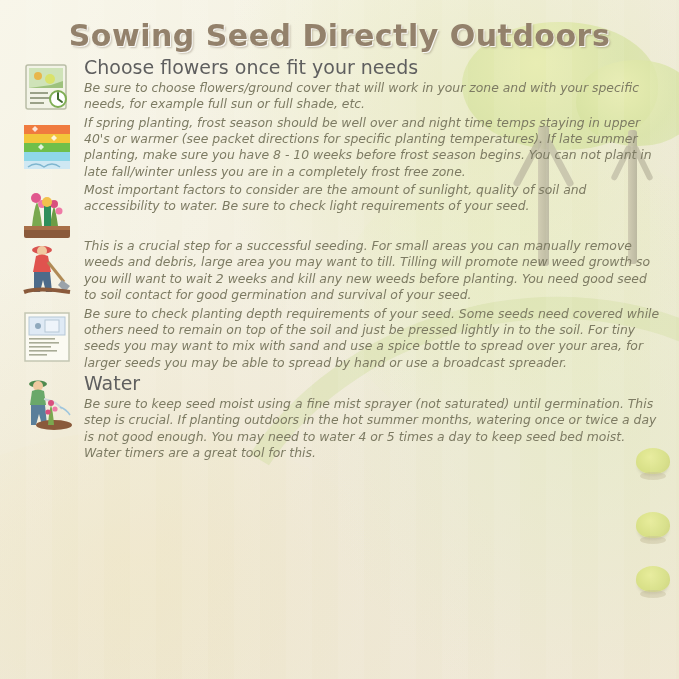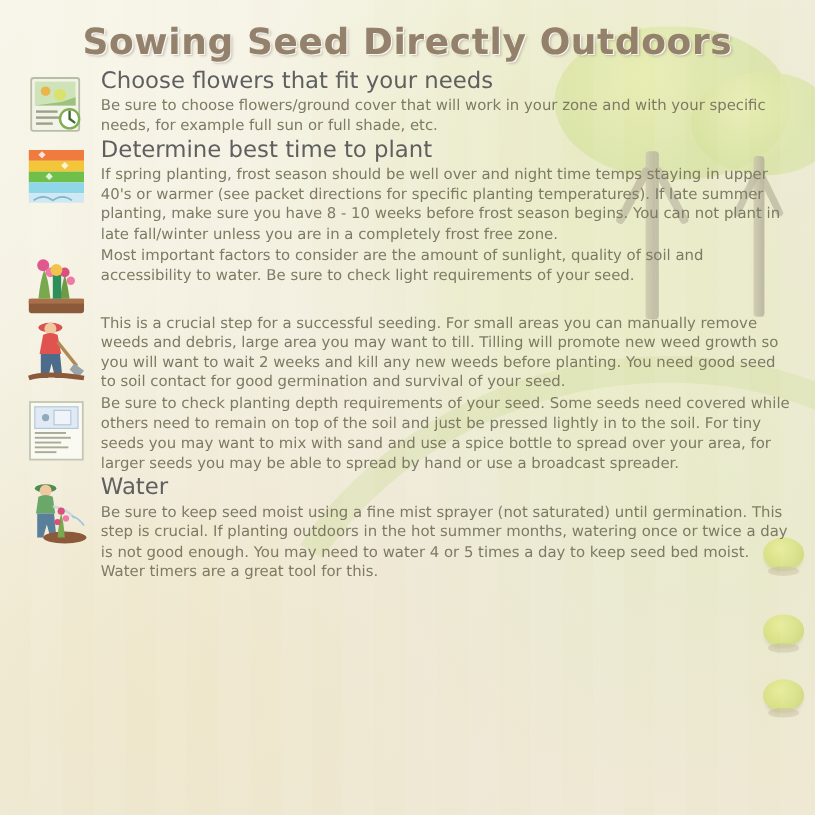--- a/index.html
+++ b/index.html
@@ -89,20 +89,21 @@
     color:#5f5f5f;
     font-family:"DejaVu Sans", sans-serif;
     font-weight:normal;
     margin:0 0 1px 0;
     line-height:1.15;
   }
   .sec-body{
     font-size:12.4px;
     line-height:1.32;
     color:#7d7b63;
+    font-style:italic;
     margin:0;
     padding-right:4px;
   }
   .icon-slot{
     position:absolute;left:8px;top:2px;
     width:58px;height:58px;
   }
   .icon-slot svg{display:block;}
 </style>
 </head>
@@ -149,39 +150,38 @@
           <circle cx="20" cy="17" r="4" fill="#e8b64c"></circle>
           <circle cx="32" cy="20" r="5" fill="#d9e26b"></circle>
           <path d="M11 29 L45 29 L45 22 L33 26 Z" fill="#9ec27d"></path>
           <rect x="12" y="33" width="18" height="2" fill="#9aa188"></rect>
           <rect x="12" y="38" width="22" height="2" fill="#9aa188"></rect>
           <rect x="12" y="43" width="14" height="2" fill="#9aa188"></rect>
           <circle cx="40" cy="40" r="8" fill="#ffffff" stroke="#7fae54" stroke-width="2"></circle>
           <path d="M40 34 L40 40 L44 43" stroke="#3f6b2d" stroke-width="2" fill="none" stroke-linecap="round"></path>
         </svg>
       </div>
-      <p class="sec-head">Choose flowers that fit your needs</p>
+      <p class="sec-head">Choose flowers once fit your needs</p>
       <p class="sec-body">Be sure to choose flowers/ground cover  that will work in your zone and with your specific needs, for example full sun or full shade, etc.</p>
     </div>
 
     <div class="section">
       <div class="icon-slot">
         <svg width="58" height="58" viewBox="0 0 58 58">
           <rect x="6" y="8" width="46" height="9" fill="#f07b3f"></rect>
           <rect x="6" y="17" width="46" height="9" fill="#f3c63a"></rect>
           <rect x="6" y="26" width="46" height="9" fill="#6fbf4a"></rect>
           <rect x="6" y="35" width="46" height="9" fill="#8fd7e8"></rect>
           <path d="M6 44 L52 44 L52 52 L6 52 Z" fill="#cfe8f3"></path>
           <path d="M10 50 q8 -6 16 0 q8 -6 16 0" stroke="#7fb6cf" stroke-width="1.5" fill="none"></path>
           <path d="M14 12 l3 -3 l3 3 l-3 3 z" fill="#fff" opacity=".8"></path>
           <path d="M33 21 l3 -3 l3 3 l-3 3 z" fill="#fff" opacity=".8"></path>
           <path d="M20 30 l3 -3 l3 3 l-3 3 z" fill="#fff" opacity=".8"></path>
         </svg>
       </div>
-      <p class="sec-head">Determine best time to plant</p>
       <p class="sec-body">If spring planting, frost season should be well over and  night time temps staying in upper 40's or warmer (see packet directions for specific planting temperatures). If late summer planting, make sure you have 8 - 10 weeks before frost season begins. You can not plant in late fall/winter unless you are in a completely frost free zone.</p>
     </div>
 
     <div class="section">
       <div class="icon-slot">
         <svg width="58" height="58" viewBox="0 0 58 58">
           <rect x="6" y="42" width="46" height="12" rx="2" fill="#8a5a3b"></rect>
           <rect x="6" y="42" width="46" height="4" fill="#a86f48"></rect>
           <path d="M14 42 q2 -18 5 -24 q3 6 5 24 z" fill="#7aa84f"></path>
           <circle cx="18" cy="14" r="5" fill="#e0588e"></circle>

